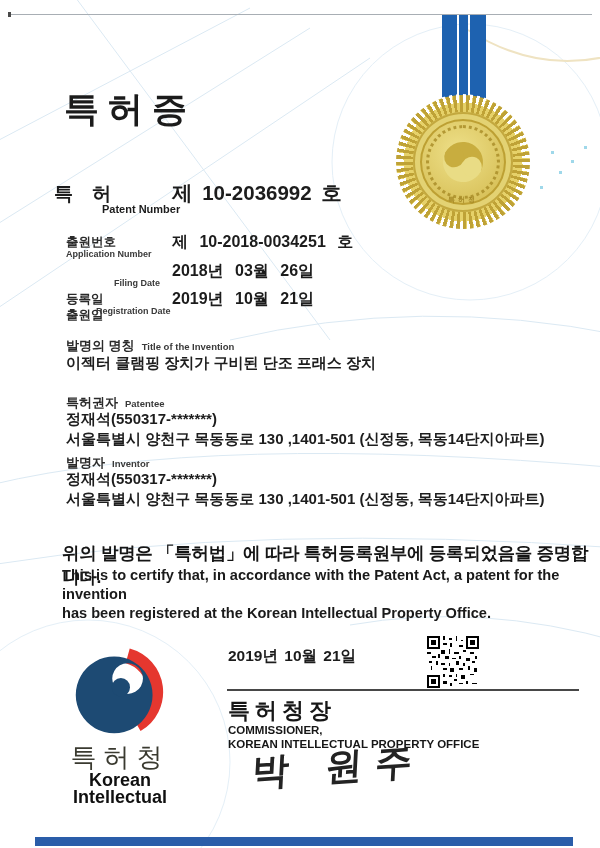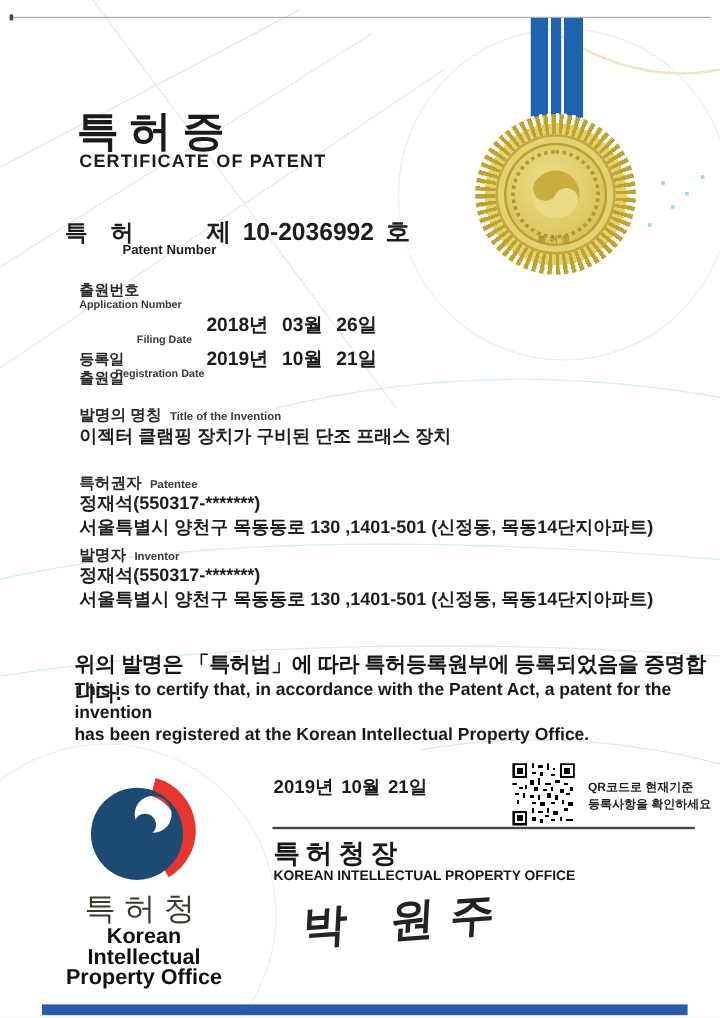--- a/index.html
+++ b/index.html
@@ -99,28 +99,28 @@
   <div class="ribbon-stripe" style="left:470px;width:16px;height:98px;"></div>
   <div class="medal">
     <div class="medal-teeth"></div>
     <div class="medal-disc"></div>
     <div class="medal-ring"></div>
     <div class="medal-tg"></div>
     <div class="medal-txt">특허청</div>
   </div>
 
   <div class="abs title-ko">특허증</div>
-  <div class="abs title-en">CERTIFICATE OF PATENT</div>
 
   <div class="abs patent-label">특 허</div>
   <div class="abs patent-label-en">Patent Number</div>
   <div class="abs patent-value">제 10-2036992 호</div>
 
   <div class="abs f-label" style="left:66px;top:234px;">출원번호</div>
   <div class="abs f-sub" style="left:66px;top:249px;">Application Number</div>
+  <div class="abs f-value" style="left:172px;top:232px;">제 10-2018-0034251 호</div>
 
   <div class="abs f-label" style="left:66px;top:263px;margin-top:44px;">출원일</div>
   <div class="abs f-sub" style="left:66px;top:278px;padding-left:48px;">Filing Date</div>
   <div class="abs f-value" style="left:172px;top:261px;">2018년 03월 26일</div>
 
   <div class="abs f-label" style="left:66px;top:291px;">등록일</div>
   <div class="abs f-sub" style="left:66px;top:306px;margin-left:30px;">Registration Date</div>
   <div class="abs f-value" style="left:172px;top:289px;">2019년 10월 21일</div>
 
   <div class="abs sec-label" style="left:66px;top:337px;">
@@ -147,21 +147,20 @@
   </div>
 
   <svg class="abs" style="left:70px;top:644px;" width="96" height="96" viewBox="0 0 100 100">
     <path fill="#e5372f" d="M62.2 4.6 A47 47 0 0 1 73.5 90.7 L65.5 76.8 A31 31 0 0 0 58 20.1 Z"></path>
     <path fill="#1d4a73" fill-rule="evenodd" d="M46 13 a40 40 0 1 0 0.02 0 Z M60 20 a16 16 0 1 0 0.02 0 Z"></path>
     <circle cx="53" cy="45" r="9.5" fill="#1d4a73"></circle>
   </svg>
   <div class="abs office-ko">특허청</div>
   <div class="abs office-en">
     <div>Korean Intellectual</div>
-    <div>Property Office</div>
   </div>
 
   <div class="abs issue-date">2019년 10월 21일</div>
   <svg class="abs" style="left:427px;top:636px;" width="52" height="52" viewBox="0 0 29 29" shape-rendering="crispEdges">
     <rect width="29" height="29" fill="#fff"></rect>
     <g fill="#000">
       <rect x="0" y="0" width="7" height="7"></rect>
         <rect x="22" y="0" width="7" height="7"></rect>
         <rect x="0" y="22" width="7" height="7"></rect>
       <rect x="1" y="1" width="5" height="5" fill="#fff"></rect>
@@ -209,27 +208,24 @@
         <rect x="19" y="22" width="2" height="2"></rect>
         <rect x="24" y="21" width="2" height="1"></rect>
       <rect x="9" y="25" width="2" height="2"></rect>
         <rect x="13" y="26" width="1" height="2"></rect>
         <rect x="15" y="24" width="2" height="1"></rect>
         <rect x="18" y="26" width="2" height="1"></rect>
         <rect x="22" y="25" width="1" height="2"></rect>
         <rect x="25" y="26" width="3" height="1"></rect>
     </g>
   </svg>
-  <div class="abs qr-caption">
-    <div>QR코드로 현재기준</div>
-    <div>등록사항을 확인하세요</div>
-  </div>
 
   <div class="abs divider"></div>
   <div class="abs comm-ko">특허청장</div>
   <div class="abs comm-en">
+    <div>COMMISSIONER,</div>
     <div>KOREAN INTELLECTUAL PROPERTY OFFICE</div>
   </div>
   <div class="abs signature">박 원주</div>
 
   <div class="abs bottom-bar"></div>
 
 </div>
 
 </body></html>

